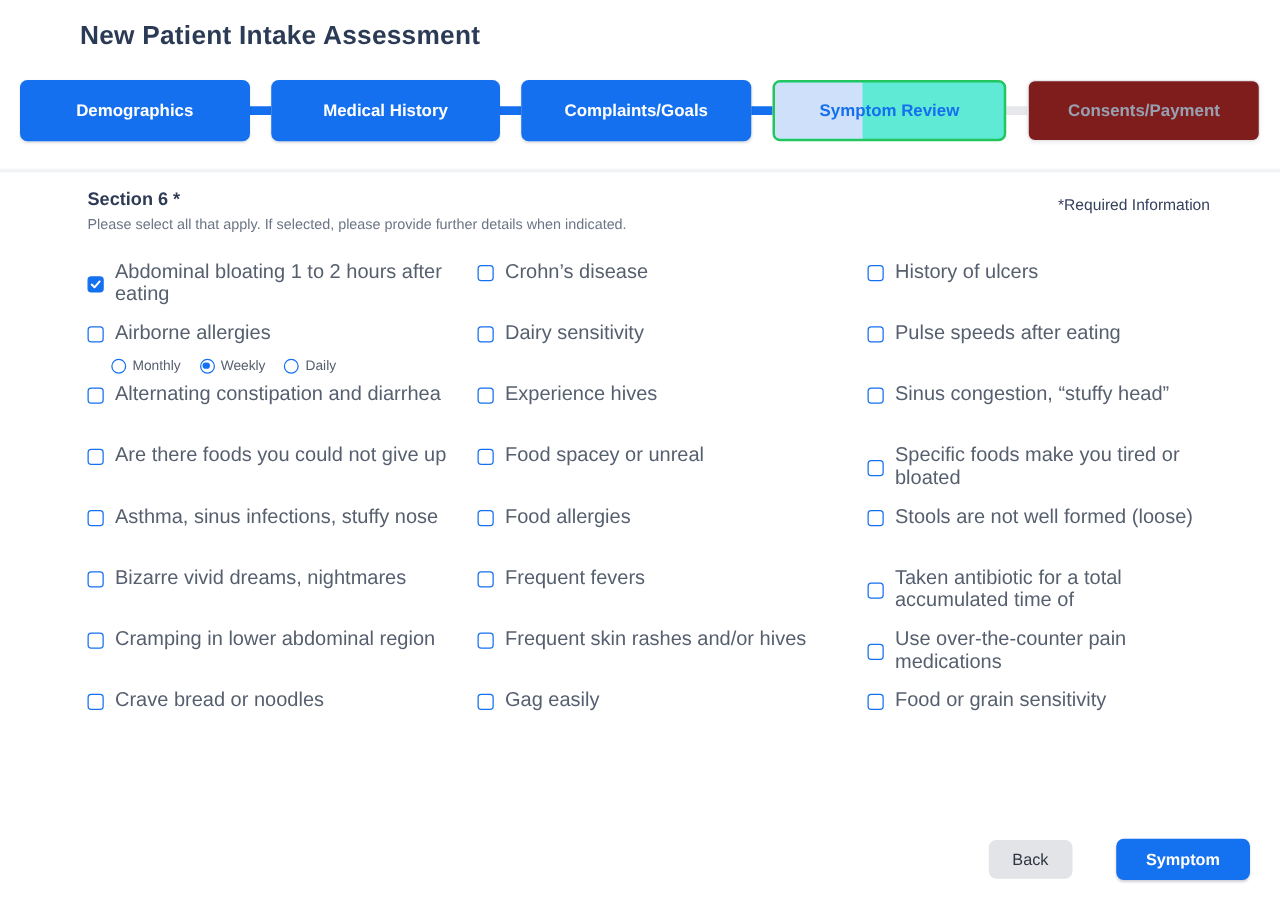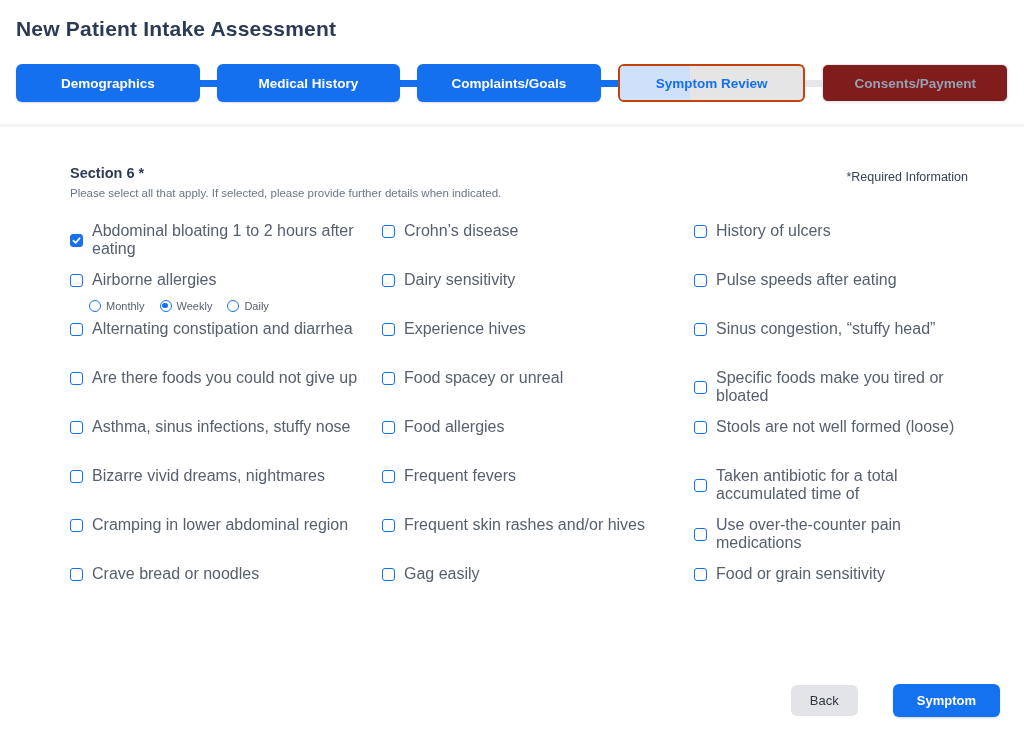--- a/index.html
+++ b/index.html
@@ -1,41 +1,41 @@
 <!DOCTYPE html>
 <html><head>
 <meta charset="utf-8">
 <style>
   * { margin:0; padding:0; box-sizing:border-box; }
   html,body { width:1024px; height:739px; overflow:hidden; background:#ffffff;
     font-family:"Liberation Sans", sans-serif; }
 
-  .header { padding:17px 16px 0 16px; }
+  .header { padding:17px 16px 0 16px;margin-left:48px; }
   .page-title { font-size:21px; font-weight:bold; color:#2b3a55; letter-spacing:.2px; }
 
   
   .stepper { display:flex; align-items:center; margin:23px 16px 0 16px; }
-  .step { flex:1; height:38px; border-radius:6px; display:flex; align-items:center;
+  .step { flex:1; height:49px; border-radius:6px; display:flex; align-items:center;
           justify-content:center; font-size:13.5px; font-weight:bold; position:relative;
           overflow:hidden; cursor:pointer; }
   .step .step-label { position:relative; z-index:2; }
   .step.complete { background:#1570EF; color:#ffffff; box-shadow:0 1px 2px rgba(16,24,40,.15); }
-  .step.current  { background:#e5e5e5; border:2px solid #c2410c; color:#1570EF; }
+  .step.current  { background:#5eead4; border:2px solid #22c55e; color:#1570EF; }
   .step.current .step-fill { position:absolute; left:0; top:0; bottom:0; background:#CFE1FA; z-index:1; }
   .step.upcoming { background:#7f1d1d; border:1px solid #E6E8EC; color:#98A0B0;
                    box-shadow:0 1px 3px rgba(16,24,40,.07); }
   .connector { width:17px; height:7px; flex:0 0 17px; }
   .connector.blue { background:#1570EF; }
   .connector.gray { background:#E6E8EC; }
 
   .divider { height:3px; background:#F2F3F5; margin-top:22px; }
 
   
   .content { padding:14px 56px 0 70px; }
-  .section-head { display:flex; justify-content:space-between; align-items:flex-start;margin-top:24px; }
+  .section-head { display:flex; justify-content:space-between; align-items:flex-start; }
   .section-title { font-size:14.5px; font-weight:bold; color:#2e3b55; }
   .section-subtitle { font-size:11.5px; color:#6b7585; margin-top:6px; }
   .required-note { font-size:12.5px; color:#36415c; margin-top:5px; }
 
   
   .grid { display:grid; grid-template-columns:312px 312px 1fr; margin-top:23px; }
   .cell { height:49px; }
   .item { display:flex; align-items:center; gap:9px; cursor:pointer; }
   .checkbox { width:13px; height:13px; flex:0 0 13px; border:1.6px solid #1570EF;
               border-radius:3px; background:#fff; display:flex; align-items:center;

